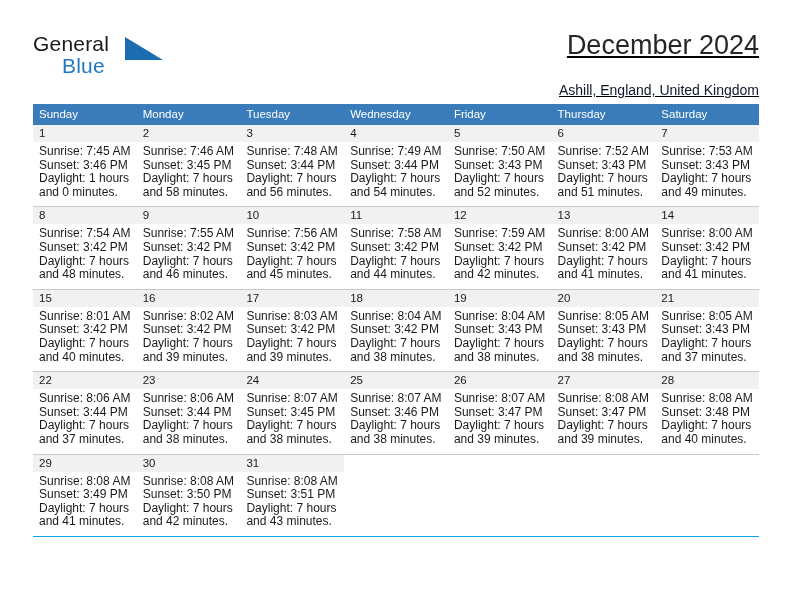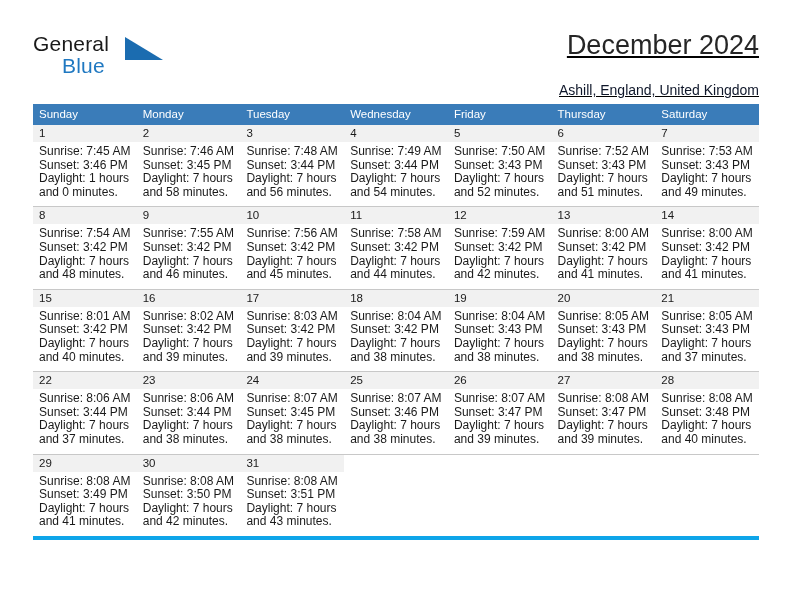--- a/index.html
+++ b/index.html
@@ -106,21 +106,21 @@
     padding-left: 6px;
     box-sizing: border-box;
     white-space: nowrap;
     font-family: "Liberation Sans", sans-serif;
   }
 
   .week {
     display: flex;
     border-bottom: 1px solid #c8c8c8;
   }
-  .week.last { border-bottom: 4px solid #0ea5e9; }
+  .week.last { border-bottom: 1px solid #0ea5e9; }
 
   .day-cell {
     flex: 1 1 0;
     width: 103.7px;
     box-sizing: border-box;
     background: #ffffff;
     padding-bottom: 7px;
   }
   .day-num {
     background: #f1f1f1;

